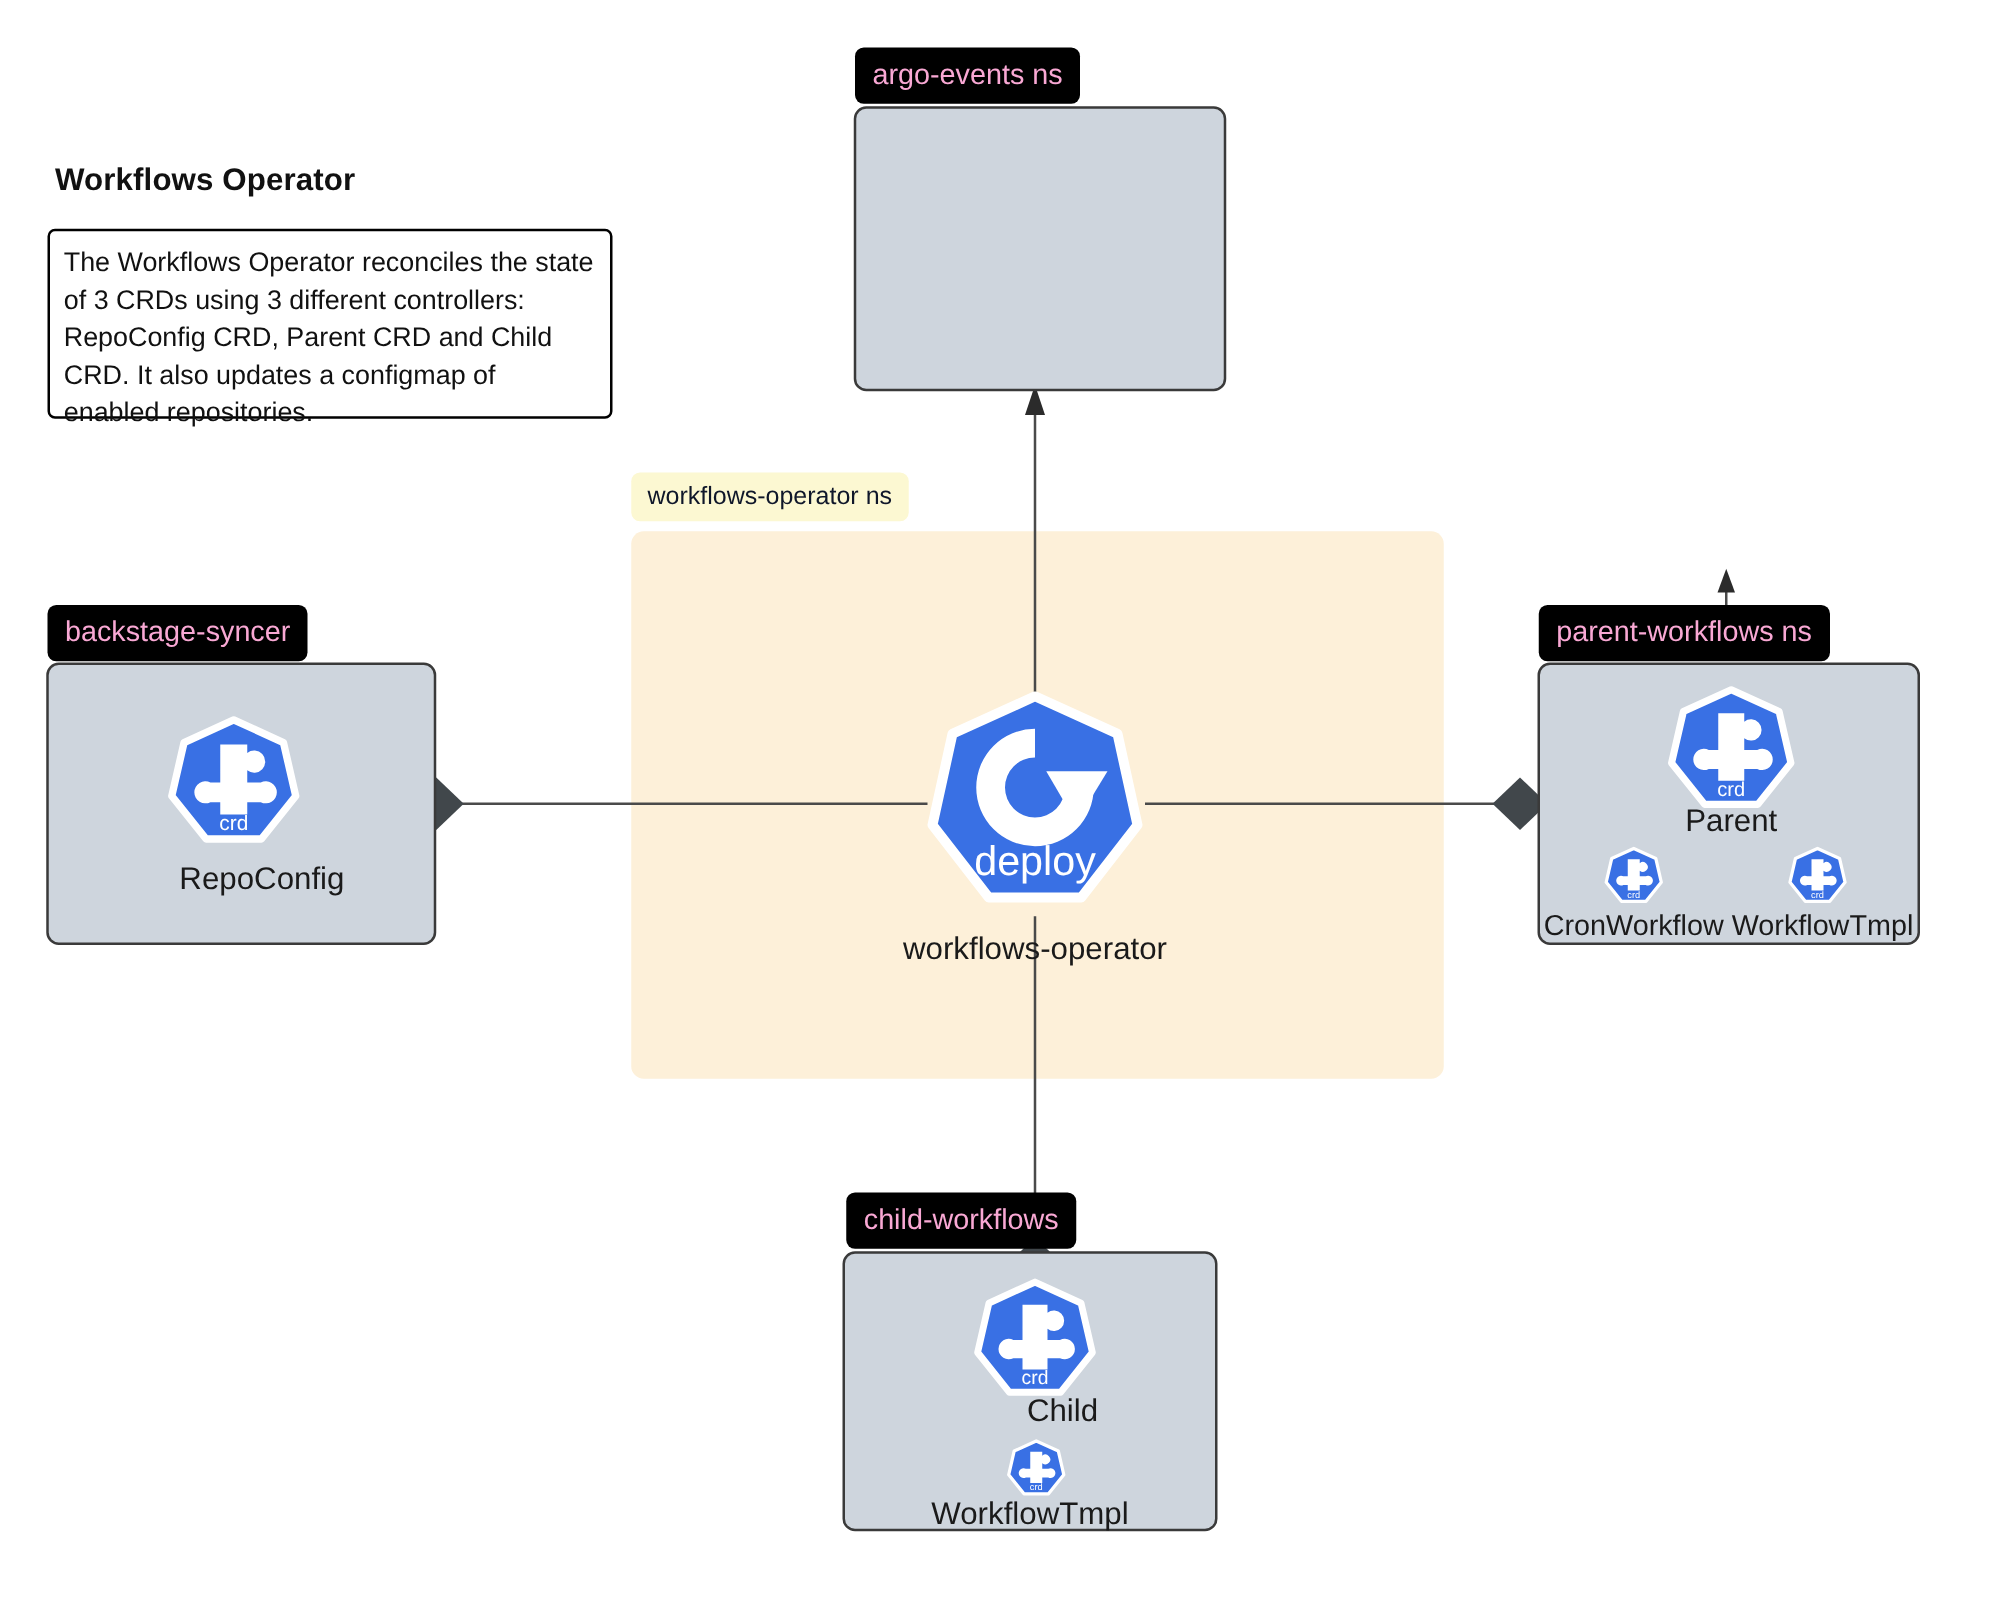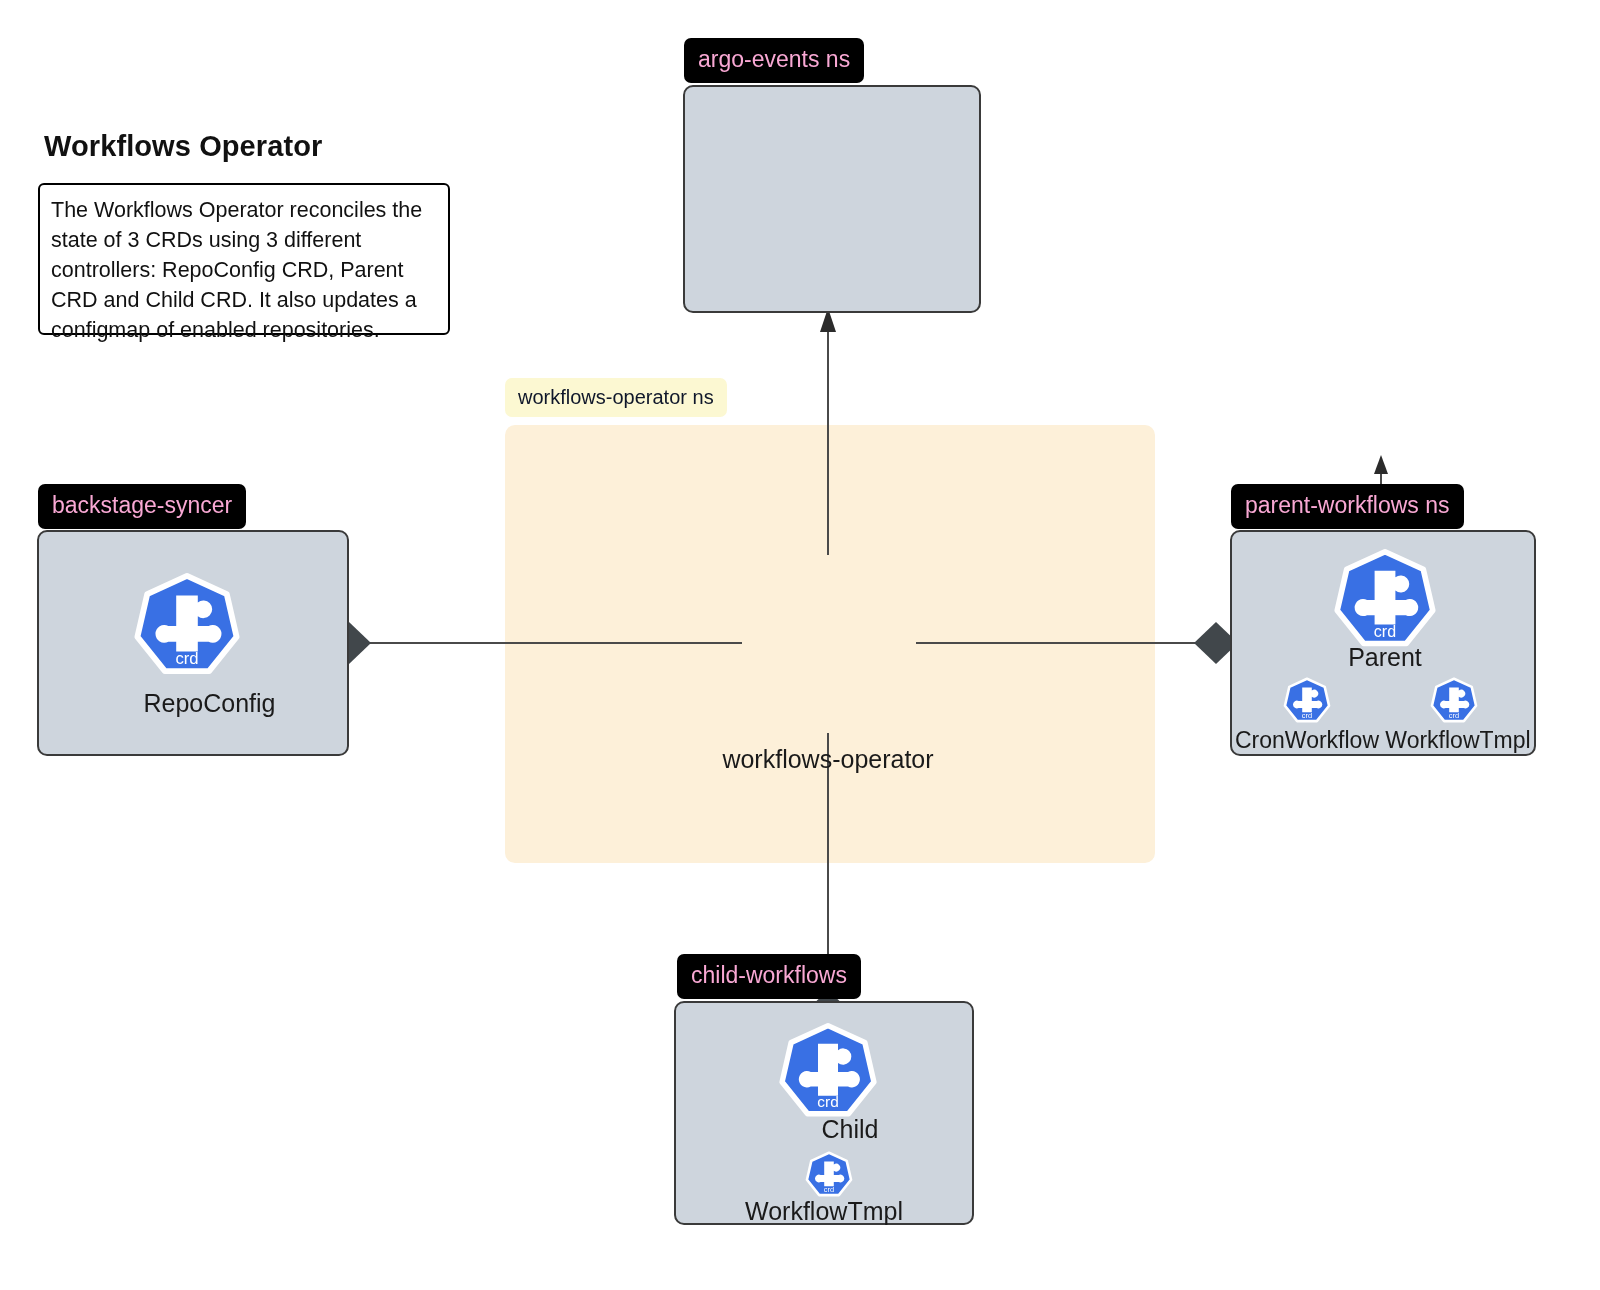--- a/index.html
+++ b/index.html
@@ -92,30 +92,30 @@
     text-align: center;
     white-space: nowrap;
     z-index: 5;
   }
 
   
   .note-title {
     position: absolute;
     left: 44px;
     top: 130px;
-    font-size: 29px;
+    font-size: 25px;
     font-weight: bold;
     color: #111111;
     letter-spacing: 0.1px;
   }
   .note-box {
     position: absolute;
     left: 38px;
     top: 183px;
-    width: 412px;
+    width: 452px;
     height: 152px;
     border: 2px solid #000000;
     border-radius: 6px;
     background: #ffffff;
     box-sizing: border-box;
     padding: 10px 11px;
   }
   .note-text {
     font-size: 21.5px;
     line-height: 30px;
@@ -176,20 +176,28 @@
   <div class="k8s" style="left:133px; top:572px;">
     <svg width="108" height="108" viewBox="0 0 110 110">
       <polygon points="55,4 95.5,22.5 105.5,66 77.5,101 32.5,101 4.5,66 14.5,22.5" fill="#3970E4" stroke="#ffffff" stroke-width="6" stroke-linejoin="round"></polygon>
       <path fill="#ffffff" d="M44,24 h22 v7 a9,9 0 1 1 0,14 v10 h11 a9,9 0 1 1 0,16 h-11 v10 h-22 v-10 h-8
                a9,9 0 1 1 0,-16 h8 v-24 z"></path>
       <text x="55" y="94" fill="#ffffff" font-size="17" font-family="Liberation Sans, sans-serif" text-anchor="middle">crd</text>
     </svg>
   </div>
   <div class="caption" style="left:37px; top:688px; width:345px;">RepoConfig</div>
 
+  <div class="k8s" style="left:738px; top:553px;">
+    <svg width="180" height="180" viewBox="0 0 180 180">
+      <polygon points="90,4 156,34 172,107 127,165 53,165 8,107 24,34" fill="#3970E4" stroke="#ffffff" stroke-width="8" stroke-linejoin="round"></polygon>
+      <path fill="#ffffff" d="M90,30 a47,47 0 1 0 47,47 h-23 a24,24 0 1 1 -24,-24 z"></path>
+      <polygon fill="#ffffff" points="99,64 148,64 123,105"></polygon>
+      <text x="90" y="147" fill="#ffffff" font-size="33" font-family="Liberation Sans, sans-serif" text-anchor="middle">deploy</text>
+    </svg>
+  </div>
   <div class="caption" style="left:678px; top:744px; width:300px;">workflows-operator</div>
 
   <div class="ns-pill" style="left:1231px; top:484px;">parent-workflows ns</div>
   <div class="box" style="left:1230px; top:530px; width:306px; height:226px;"></div>
   <div class="k8s" style="left:1333px; top:548px;">
     <svg width="104" height="104" viewBox="0 0 110 110">
       <polygon points="55,4 95.5,22.5 105.5,66 77.5,101 32.5,101 4.5,66 14.5,22.5" fill="#3970E4" stroke="#ffffff" stroke-width="6" stroke-linejoin="round"></polygon>
       <path fill="#ffffff" d="M44,24 h22 v7 a9,9 0 1 1 0,14 v10 h11 a9,9 0 1 1 0,16 h-11 v10 h-22 v-10 h-8
                a9,9 0 1 1 0,-16 h8 v-24 z"></path>
       <text x="55" y="94" fill="#ffffff" font-size="17" font-family="Liberation Sans, sans-serif" text-anchor="middle">crd</text>

